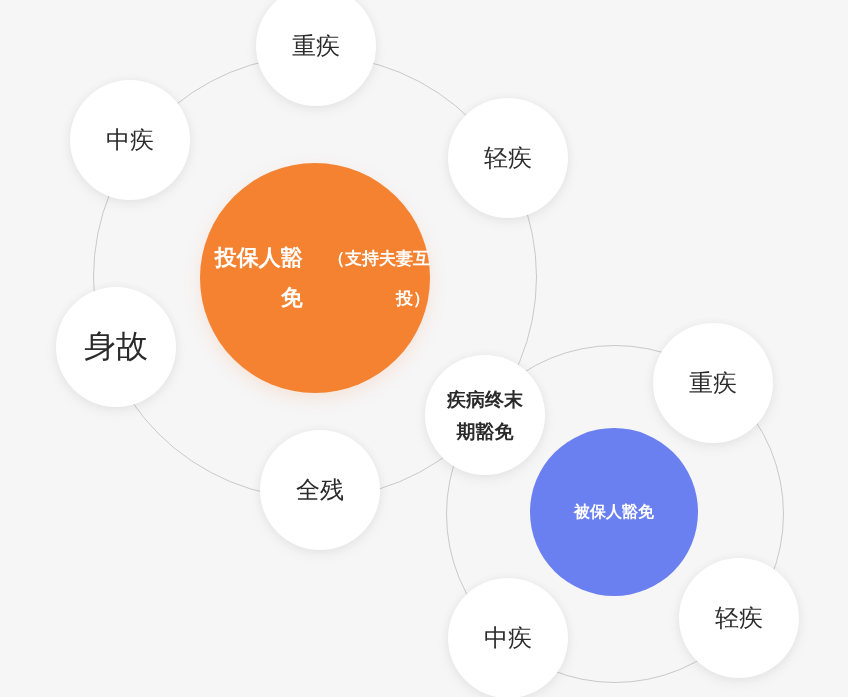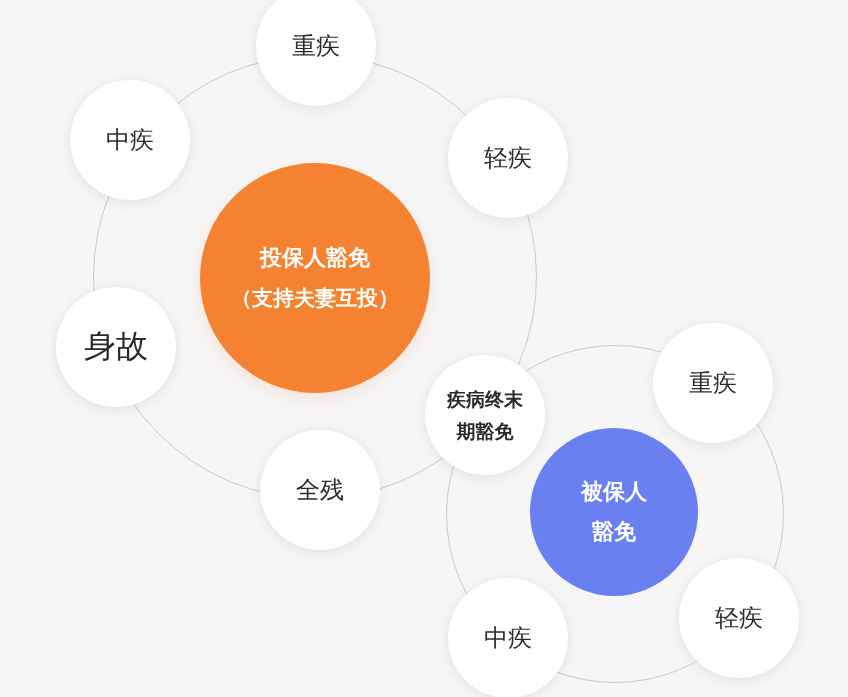--- a/index.html
+++ b/index.html
@@ -9,22 +9,22 @@
       font-family: "DejaVu Sans", "Liberation Sans", sans-serif;
       position: relative;
     }
     .stage { position: absolute; left: 0; top: 0; width: 848px; height: 697px; }
     .ring {
       position: absolute; border-radius: 50%;
       border: 1px solid #c9c9cc; box-sizing: border-box;
     }
     .core {
       position: absolute; border-radius: 50%;
-      display: flex; flex-direction: column; align-items: center; justify-content: center;
-      color: #ffffff; font-weight: bold; text-align: left;
+      display: flex; flex-direction: row; align-items: center; justify-content: center;
+      color: #ffffff; font-weight: bold; text-align: right;
     }
     .core span { display: block; }
     .node {
       position: absolute; border-radius: 50%;
       background: #ffffff;
       box-shadow: 0 4px 14px rgba(0,0,0,0.06), 0 0 10px rgba(0,0,0,0.04);
       display: flex; flex-direction: column; align-items: center; justify-content: center;
       color: #2b2b2b; text-align: center;
     }
     .node span { display: block; }
@@ -33,24 +33,24 @@
 <body>
 
 <div class="stage">
 
   <div class="ring" style="left:93px; top:55px; width:444px; height:444px;"></div>
 
   <div class="ring" style="left:446px; top:345px; width:338px; height:338px;"></div>
 
   <div class="core" style="left:200px; top:163px; width:230px; height:230px; background:#f58231; font-size:22px; line-height:40px; box-shadow:0 6px 18px rgba(245,130,49,0.15);">
     <span>投保人豁免</span>
-    <span style="font-size:21px;">（支持夫妻互投）</span>
+    <span style="font-size:17px;">（支持夫妻互投）</span>
   </div>
 
-  <div class="core" style="left:530px; top:428px; width:168px; height:168px; background:#6a7ff0; font-size:22px; line-height:40px;">
+  <div class="core" style="left:530px; top:428px; width:168px; height:168px; background:#6a7ff0; font-size:16px; line-height:40px;">
     <span>被保人</span>
     <span>豁免</span>
   </div>
 
   <div class="node" style="left:256px; top:-14px; width:120px; height:120px; font-size:24px;">
     <span>重疾</span>
   </div>
   <div class="node" style="left:448px; top:98px; width:120px; height:120px; font-size:24px;">
     <span>轻疾</span>
   </div>

